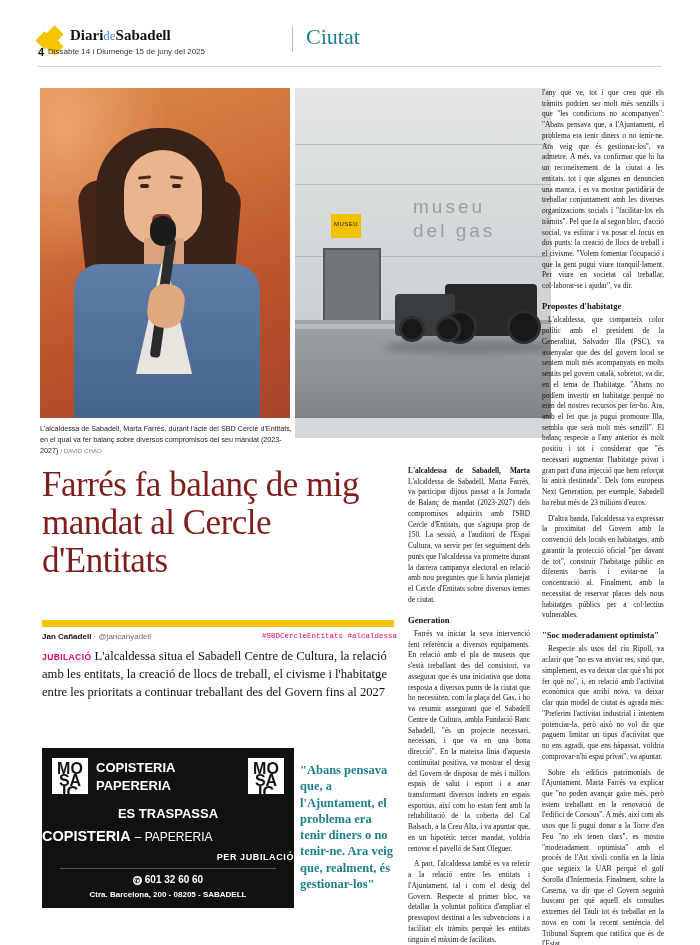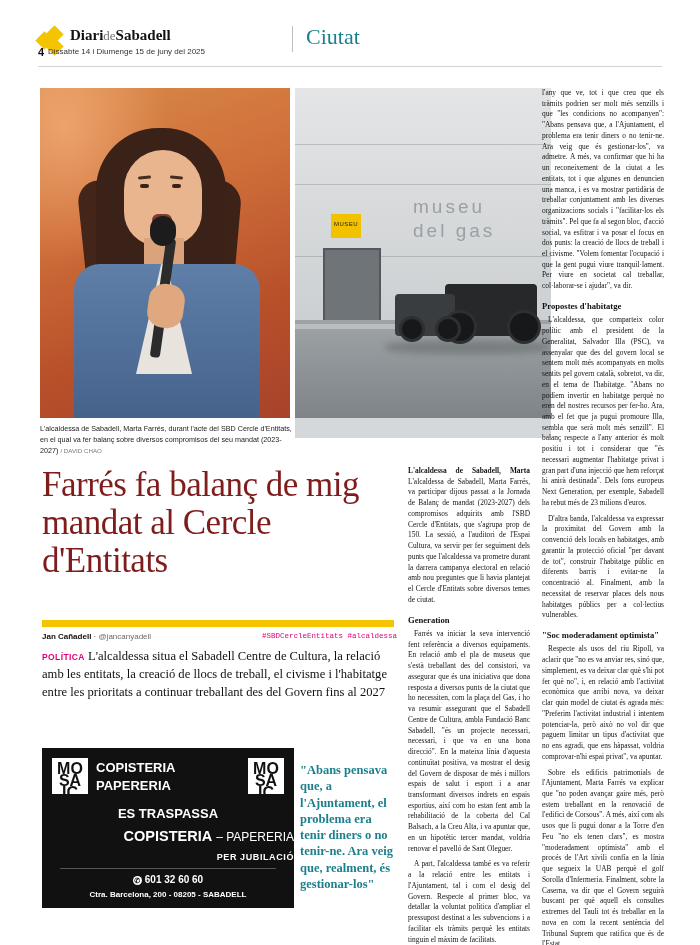--- a/index.html
+++ b/index.html
@@ -26,21 +26,21 @@
   }
   .mast-logo .d1 { left:0px; top:6px; }
   .mast-logo .d2 { left:10px; top:0px; }
   .mast-logo .d3 { left:10px; top:12px; }
 
   .mast-title {
     position:absolute; left:70px; top:27px;
     font-family:"Liberation Serif", serif;
     font-size:15px; letter-spacing:0px; color:#111; font-weight:bold;
   }
-  .mast-title .light { font-weight:normal; font-style:normal; color:#737373; font-size:13px;}
+  .mast-title .light { font-weight:normal; font-style:normal; color:#3b82f6; font-size:13px;}
   .mast-pagenum {
     position:absolute; left:38px; top:46px;
     font-size:11px; font-weight:bold; color:#111;
     font-family:"Liberation Sans", sans-serif;
   }
   .mast-date {
     position:absolute; left:48px; top:47px;
     font-size:8px; color:#333;
     font-family:"Liberation Sans", sans-serif;
   }
@@ -241,21 +241,21 @@
   }
   .ad-l2 {
     position:absolute; left:54px; top:30px; width:150px;
     font-family:"Liberation Sans", sans-serif; font-size:13px; font-weight:bold; color:#fff;
   }
   .ad-l3 {
     position:absolute; left:0; top:58px; width:252px; text-align:center;
     font-family:"Liberation Sans", sans-serif; font-size:13px; font-weight:bold; color:#fff;
   }
   .ad-l4 {
-    position:absolute; left:0; top:80px; width:252px; text-align:right;
+    position:absolute; left:0; top:80px; width:252px; text-align:left;
     font-family:"Liberation Sans", sans-serif; font-size:14.5px; color:#fff;
   }
   .ad-l4 b { font-weight:bold; }
   .ad-l4 span.thin { font-weight:normal; font-size:12px; }
   .ad-l5 {
     position:absolute; left:0; top:104px; width:252px; text-align:right;
     font-family:"Liberation Sans", sans-serif; font-size:9px; font-weight:bold; letter-spacing:.6px;
   }
   .ad-rule {
     position:absolute; left:18px; top:120px; width:216px; height:1px; background:#555;
@@ -364,21 +364,21 @@
 <div class="headline">Farrés fa balanç de mig mandat al Cercle d'Entitats</div>
 
 <div class="byline-rule"></div>
 <div class="byline">
   <b>Jan Cañadell</b>
   <span class="at">· @jancanyadell</span>
 </div>
 <div class="tags">#SBDCercleEntitats #alcaldessa</div>
 
 <div class="subhead">
-  <span class="kicker">POLÍTICA</span>
+  <span class="kicker">JUBILACIÓ</span>
   <span>L'alcaldessa situa el Sabadell Centre de Cultura, la relació amb les entitats, la creació de llocs de treball, el civisme i l'habitatge entre les prioritats a continuar treballant des del Govern fins al 2027</span>
 </div>
 
 <div class="ad">
   <div class="ad-logo-l">
     <span>MO</span><br>
     <span>SA</span><br>
     <span>IC</span>
   </div>
   <div class="ad-logo-r">

